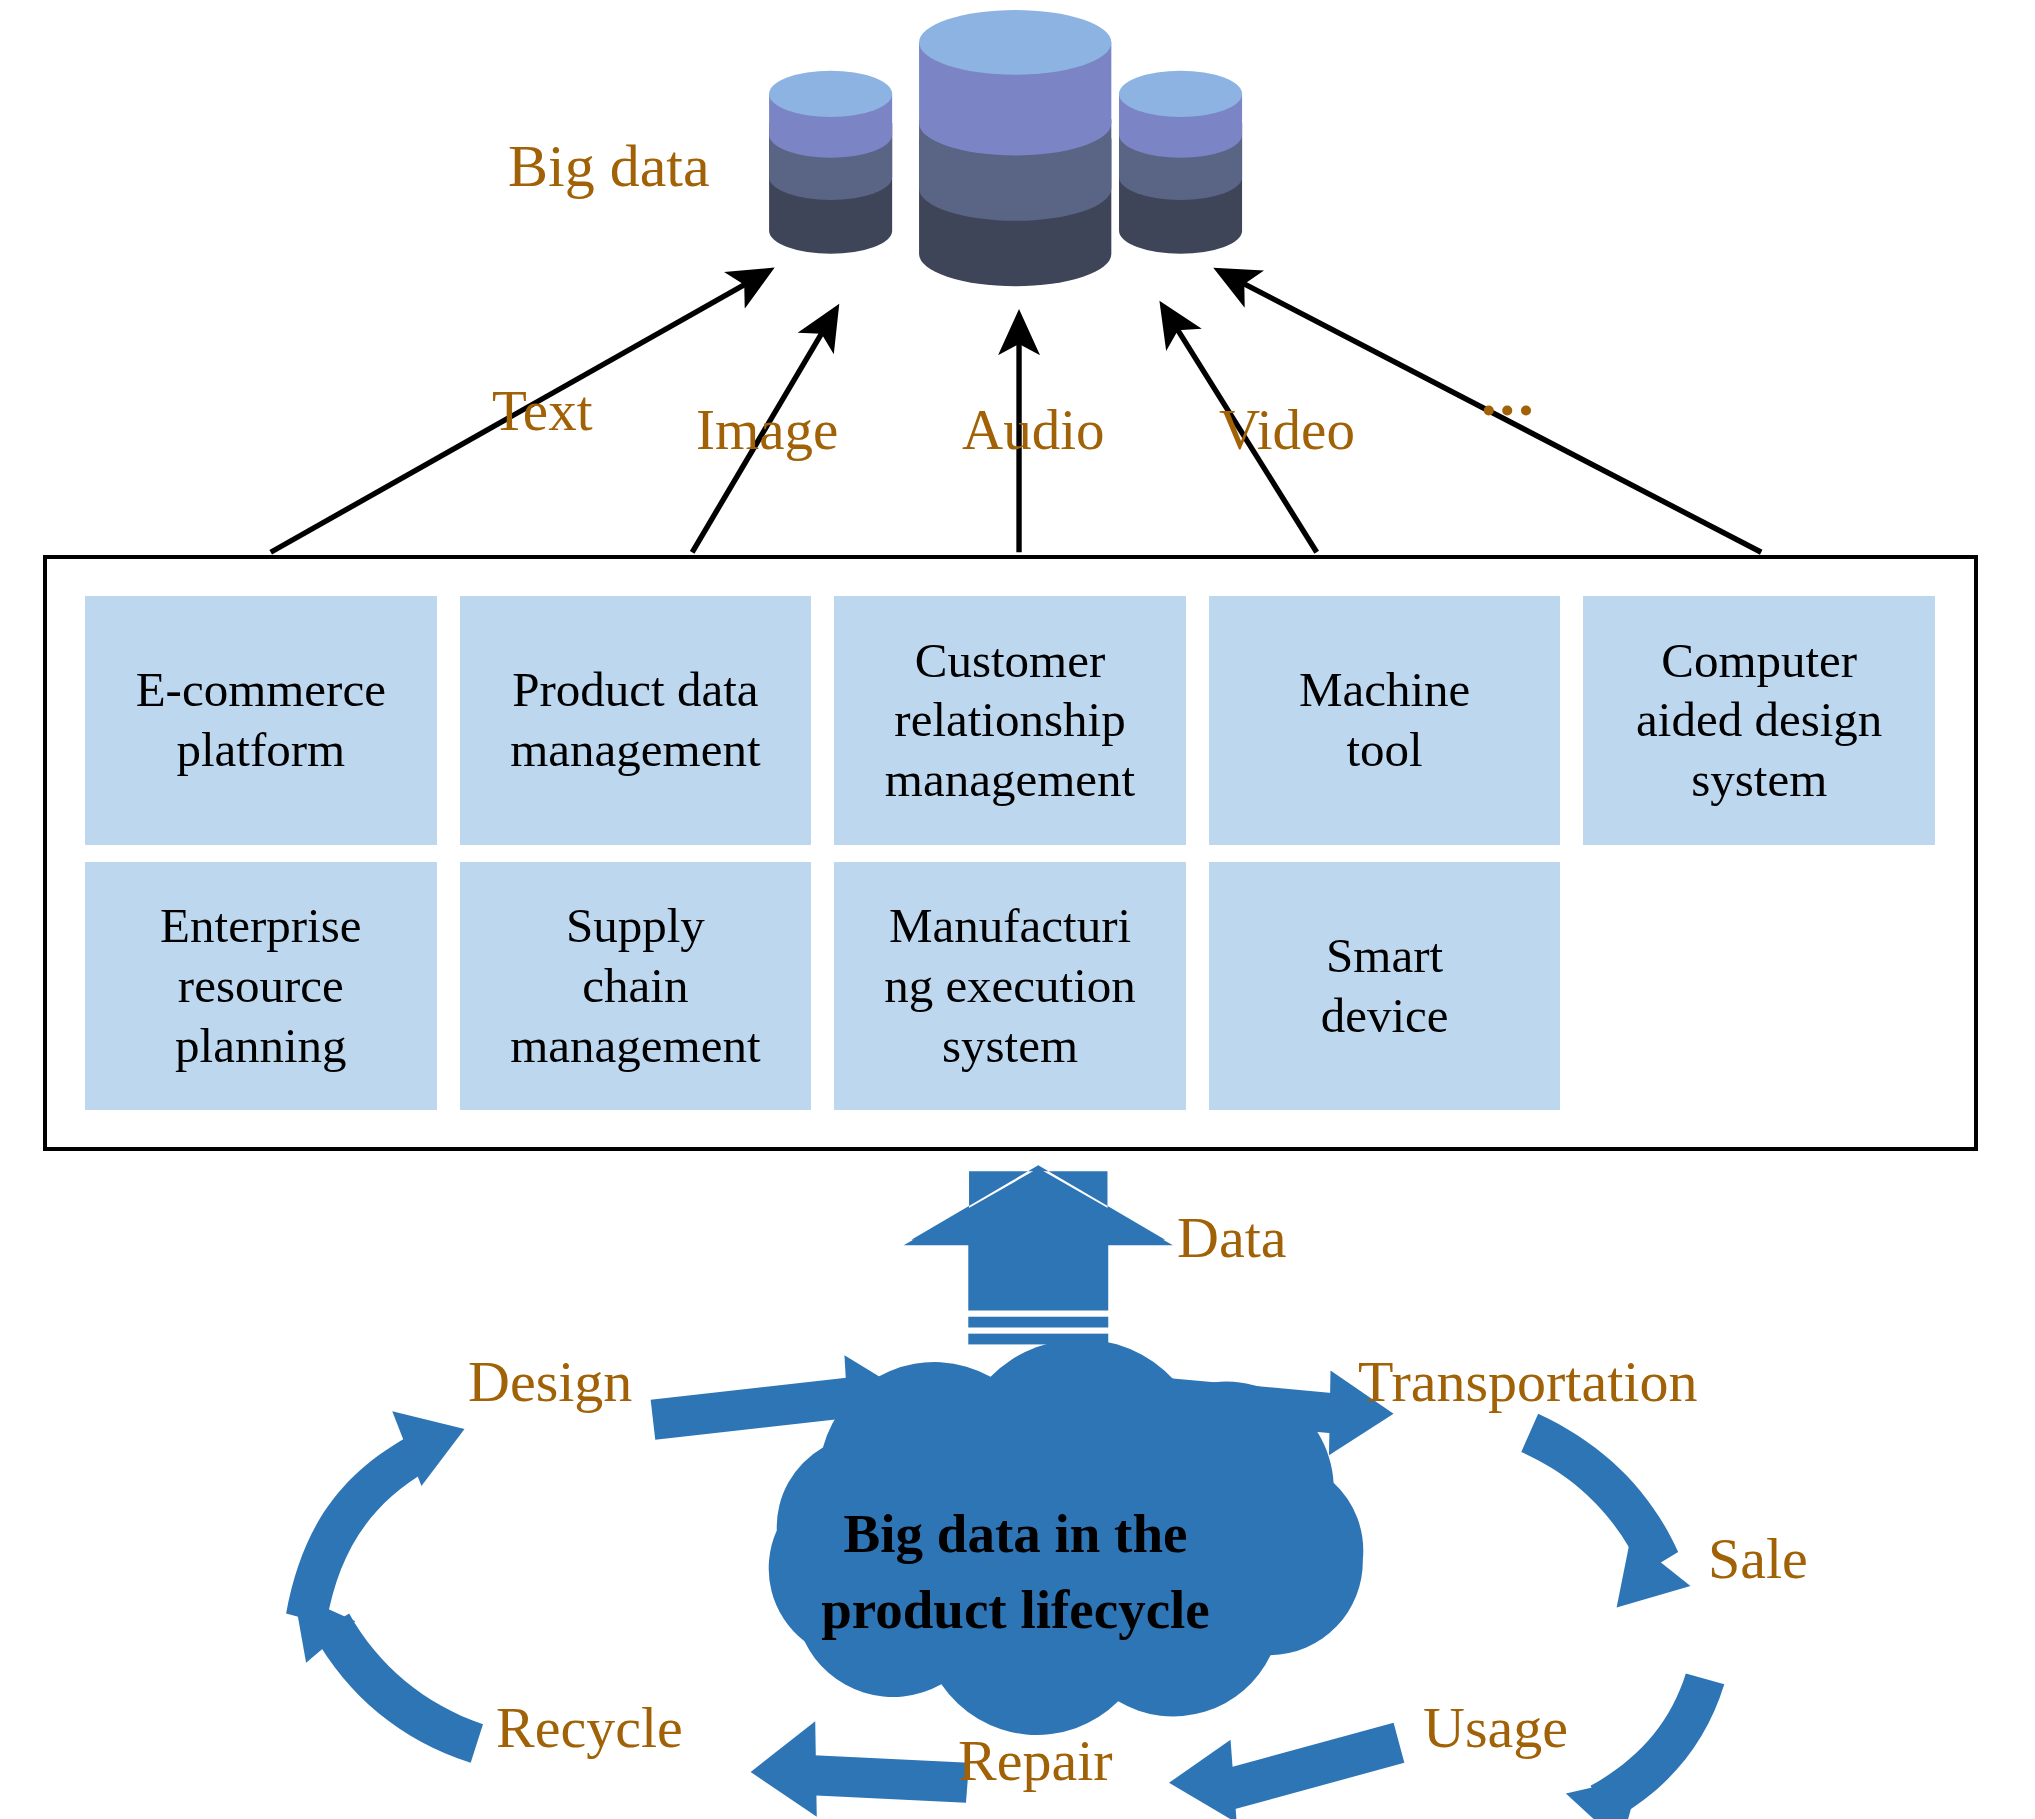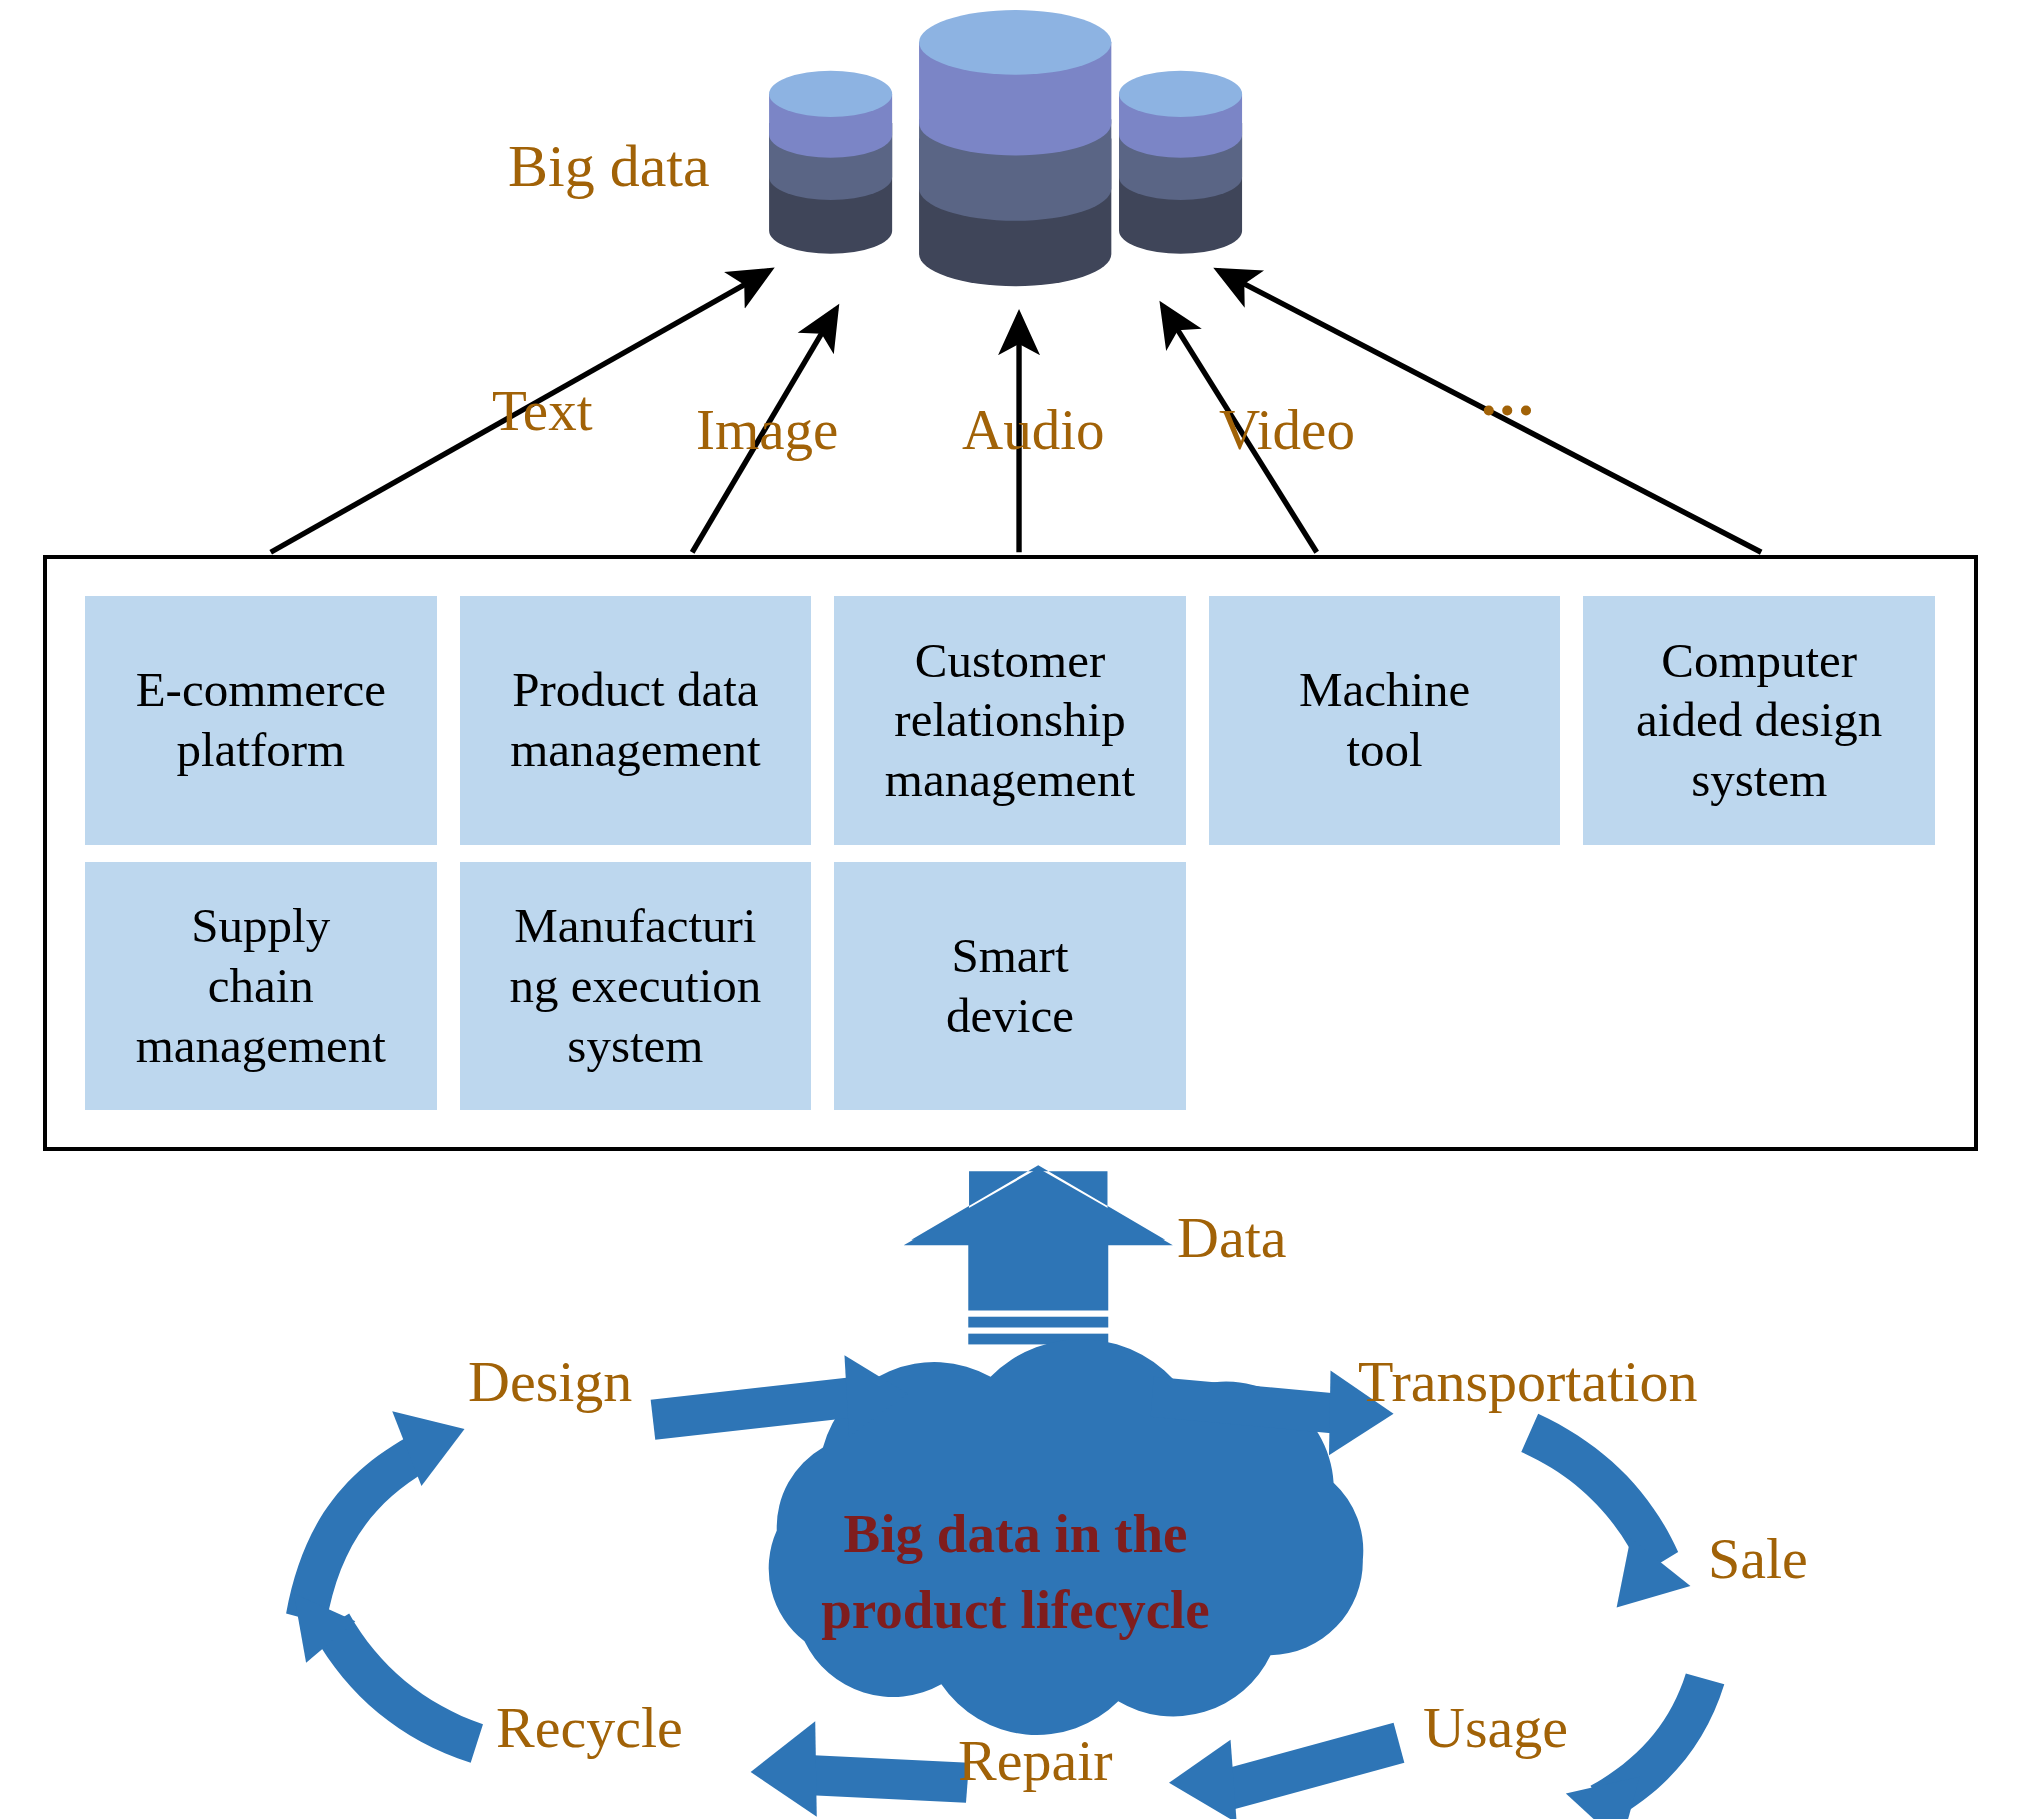--- a/index.html
+++ b/index.html
@@ -106,21 +106,21 @@
   #label-usage         { left: 1423px; top: 1698px; }
   
   #cloud-text {
     position: absolute;
     left: 708px;
     top: 1496px;
     width: 615px;
     text-align: center;
     font-size: 55px;
     font-weight: bold;
-    color: #7f1d1d;
+    color: #000000;
     line-height: 1.38;
     white-space: pre-line;
   }
 </style>
 </head>
 <body>
 
 <div id="stage">
 
   <svg class="vec" viewBox="0 0 2646 2365">
@@ -253,20 +253,25 @@
     <div class="sys-box">
       <span style="white-space: pre-line;">Machine
 tool</span>
     </div>
     <div class="sys-box">
       <span style="white-space: pre-line;">Computer
 aided design
 system</span>
     </div>
     <div class="sys-box">
+      <span style="white-space: pre-line;">Enterprise
+resource
+planning</span>
+    </div>
+    <div class="sys-box">
       <span style="white-space: pre-line;">Supply
 chain
 management</span>
     </div>
     <div class="sys-box">
       <span style="white-space: pre-line;">Manufacturi
 ng execution
 system</span>
     </div>
     <div class="sys-box">

